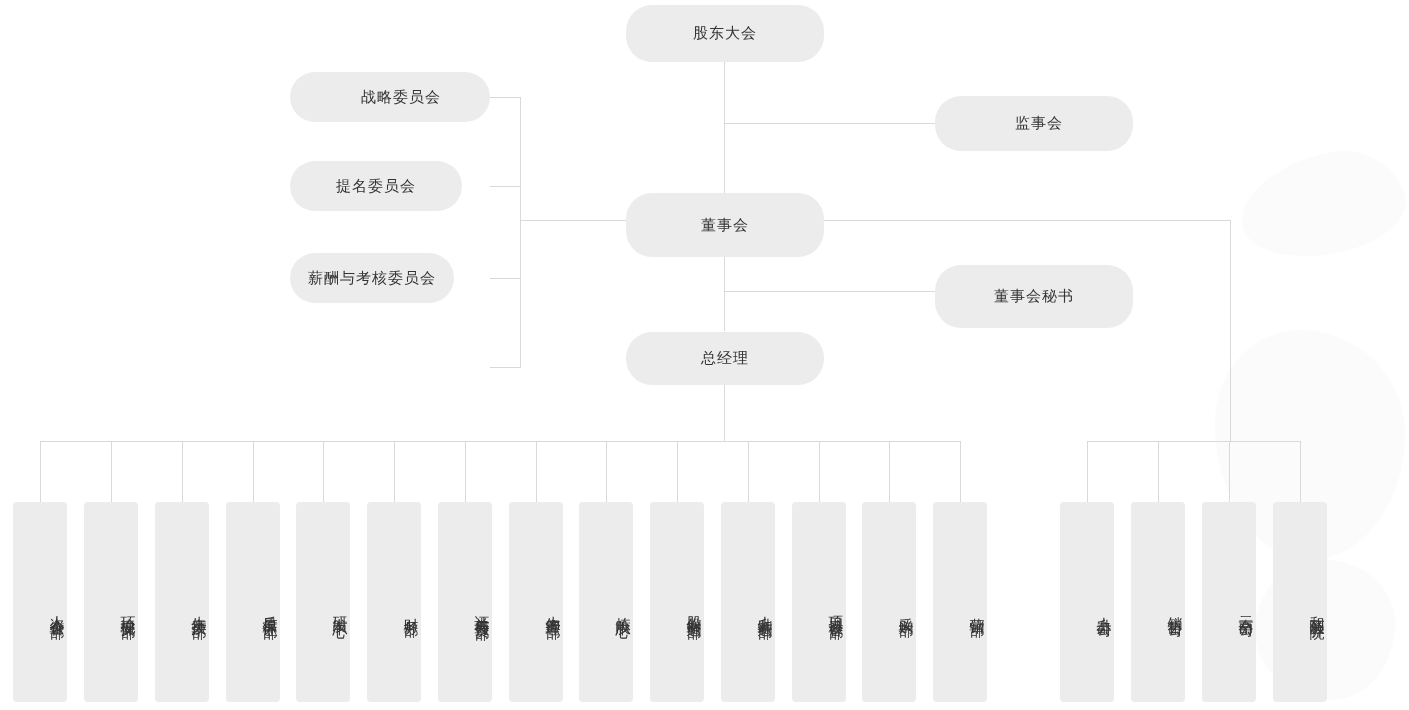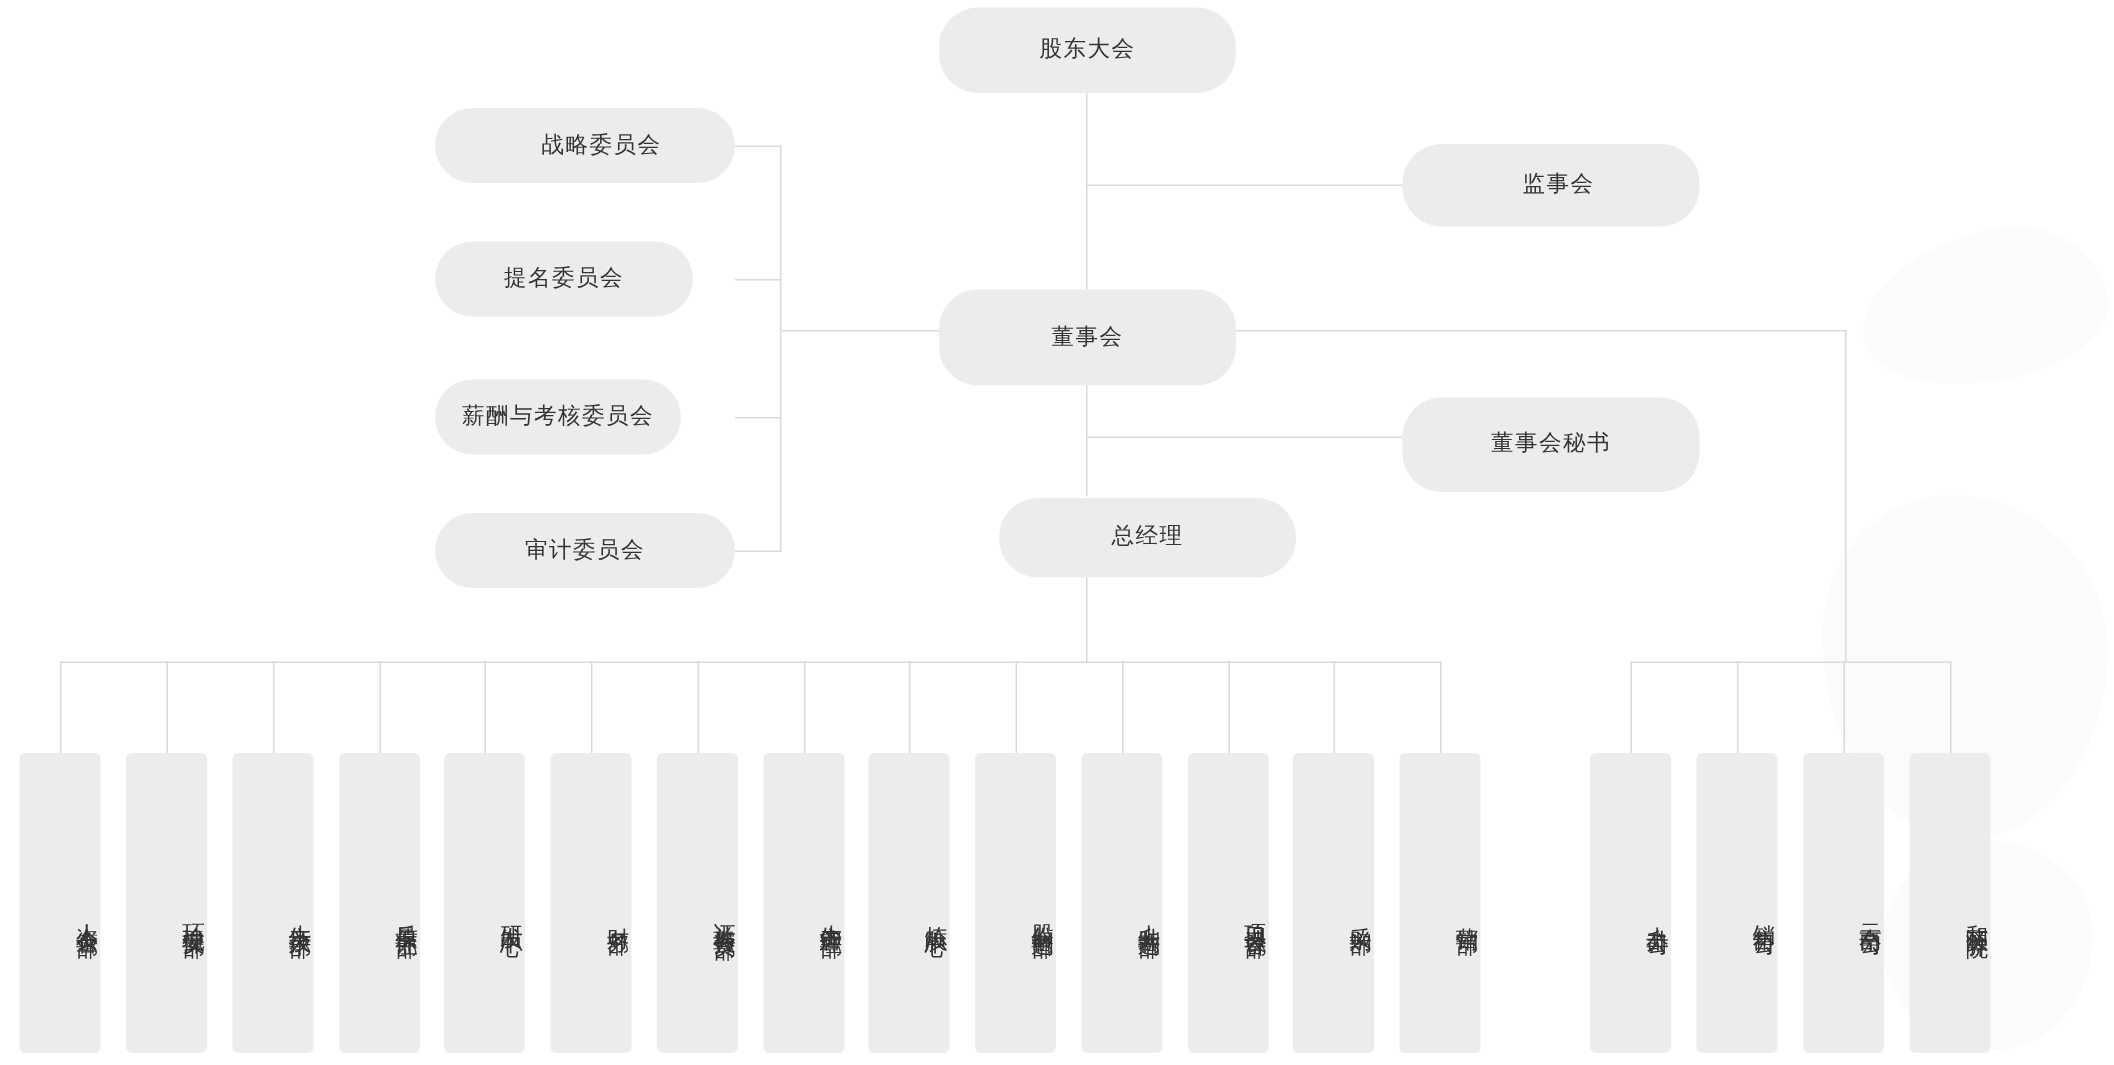--- a/index.html
+++ b/index.html
@@ -129,26 +129,25 @@
   <div class="line v" style="left:1300px; top:441px; height:61px;"></div>
 
   <div class="node horiz" style="left:626px; top:5px; width:198px; height:57px;">股东大会</div>
 
   <div class="node horiz" style="left:935px; top:96px; width:198px; height:55px;padding-left:10px;">监事会</div>
 
   <div class="node horiz" style="left:626px; top:193px; width:198px; height:64px;">董事会</div>
 
   <div class="node horiz" style="left:935px; top:265px; width:198px; height:63px;">董事会秘书</div>
 
-  <div class="node horiz" style="left:626px; top:332px; width:198px; height:53px;margin-left:40px;">总经理</div>
+  <div class="node horiz" style="left:626px; top:332px; width:198px; height:53px;">总经理</div>
 
   <div class="node horiz" style="left:290px; top:72px; width:200px; height:50px;padding-left:22px;">战略委员会</div>
   <div class="node horiz" style="left:290px; top:161px; width:172px; height:50px;">提名委员会</div>
   <div class="node horiz" style="left:290px; top:253px; width:164px; height:50px;">薪酬与考核委员会</div>
-  <div class="node horiz" style="left:290px; top:342px; width:200px; height:50px;">审计委员会</div>
 
   <div class="node vert" style="left:13px; top:502px; width:54px; height:200px;">人资企管部</div>
   <div class="node vert" style="left:84px; top:502px; width:54px; height:200px;">环境安保部</div>
   <div class="node vert" style="left:155px; top:502px; width:54px; height:200px;">生产技术部</div>
   <div class="node vert" style="left:226px; top:502px; width:54px; height:200px;">质量保证部</div>
   <div class="node vert" style="left:296px; top:502px; width:54px; height:200px;">研发中心</div>
   <div class="node vert" style="left:367px; top:502px; width:54px; height:200px;">财务部</div>
   <div class="node vert" style="left:438px; top:502px; width:54px; height:200px;">证券与投资部</div>
   <div class="node vert" style="left:509px; top:502px; width:54px; height:200px;">生产管理部</div>
   <div class="node vert" style="left:579px; top:502px; width:54px; height:200px;">炼胶中心</div>

